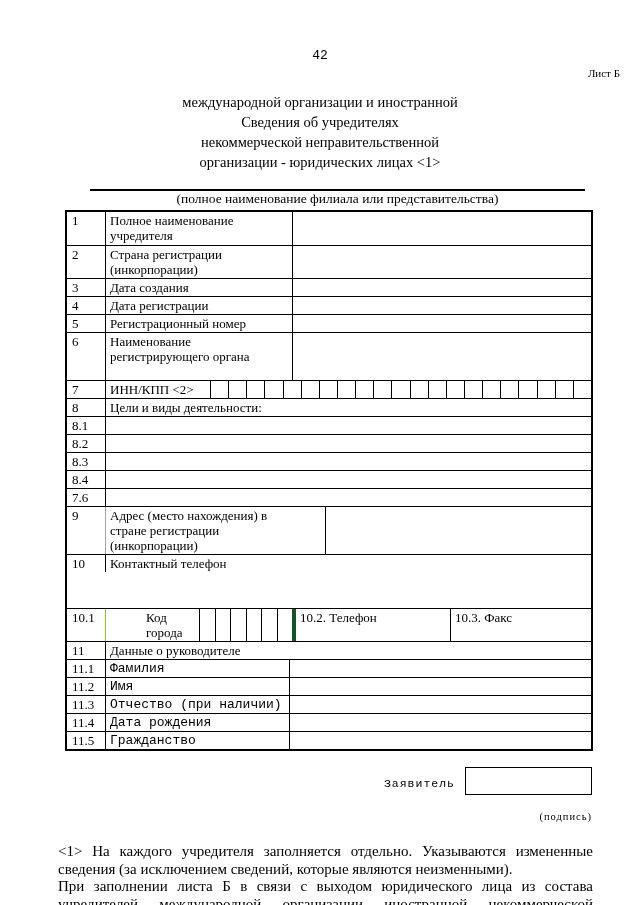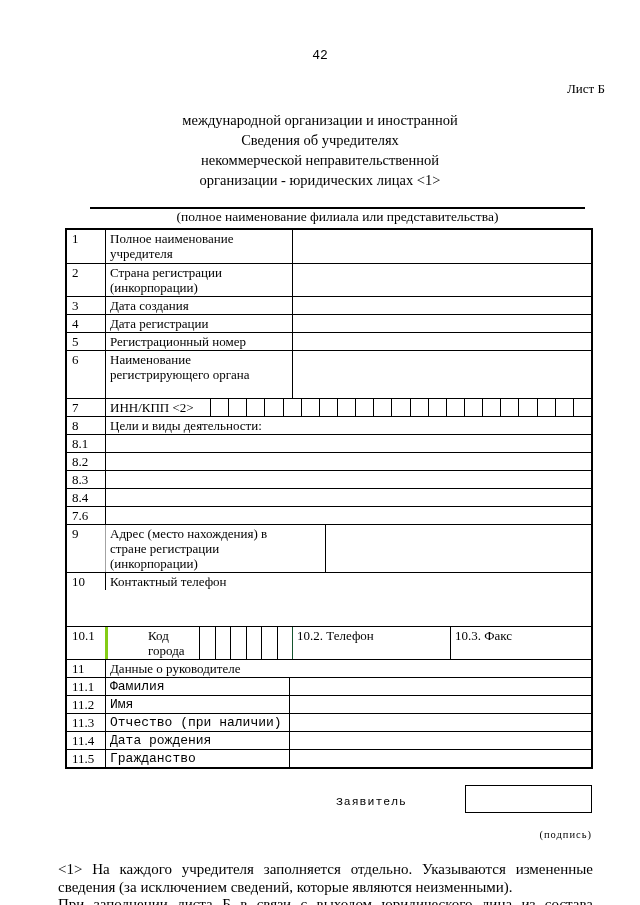--- a/index.html
+++ b/index.html
@@ -5,21 +5,21 @@
   html,body{margin:0;padding:0;background:#fff;}
   .page{
     width:640px;height:905px;background:#ffffff;color:#000;
     font-family:"Liberation Serif", serif;position:relative;overflow:hidden;
   }
   .page-number{
     padding-top:48px;text-align:center;
     font-family:Liberation Mono, monospace;font-size:13px;
   }
   .sheet-label{
-    text-align:right;padding-right:35px;font-size:13px;margin-top:18px;
+    text-align:right;padding-right:20px;font-size:11px;margin-top:4px;
   }
   .title{
     text-align:center;margin-top:13px;font-size:14.5px;line-height:20px;
   }
   .name-rule{
     margin:17px 0 0 90px;width:495px;border-top:2px solid #000;height:0;
   }
   .name-caption{
     margin-left:90px;width:495px;text-align:center;font-size:13.5px;line-height:16px;
   }
@@ -39,31 +39,30 @@
   .tall3{min-height:48px;}
   .tall9{min-height:45px;}
   .h18{min-height:18px;}
   .h21{min-height:21px;margin-top:36px;}
   .lbl-pad{display:inline-block;max-width:176px;}
   .lbl-pad9{display:inline-block;max-width:178px;}
   .w-inn-label{width:105px;flex:none;border-left:1px solid #000;}
   .digit-strip{flex:1;display:flex;}
   .digit-cell{flex:1;border-left:1px solid #000;}
   .w9-label{width:220px;flex:none;border-left:1px solid #a3a3a3;}
-  .w-city{width:94px;flex:none;border-left:3px solid #84cc16;padding-left:40px;}
+  .w-city{width:94px;flex:none;border-left:1px solid #84cc16;padding-left:40px;}
   .city-strip{width:93px;flex:none;display:flex;}
   .city-cell{flex:1;border-left:1px solid #000;}
-  .w-phone{width:158px;flex:none;border-left:1px solid #14532d;}
+  .w-phone{width:158px;flex:none;border-left:4px solid #14532d;}
   .w-fax{flex:1;border-left:1px solid #000;}
   .w11-label{width:184px;flex:none;border-left:1px solid #000;font-family:Liberation Mono, monospace;}
   
   .applicant-row{
     display:flex;justify-content:flex-end;align-items:center;
     margin:16px 48px 16px 0;
-    gap:48px;
   }
   .applicant-label{
     font-family:"Liberation Mono", monospace;font-size:11.5px;letter-spacing:1px;
     margin-right:10px;position:relative;top:2px;
   }
   .sig-box{width:127px;height:28px;border:1px solid #000;box-sizing:border-box;}
   .sig-caption{
     width:127px;margin:7px 48px 0 auto;text-align:right;
     font-family:Liberation Serif, serif;font-size:10.5px;letter-spacing:1px;
   }

